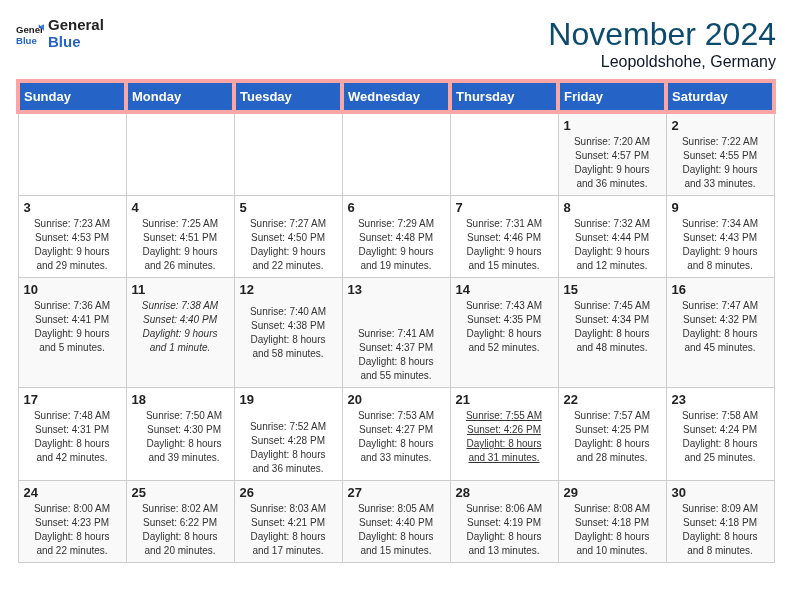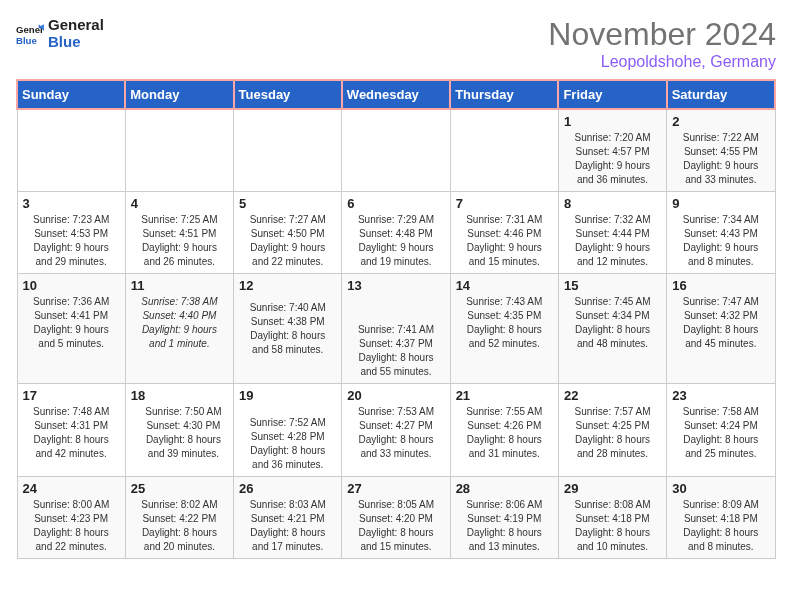--- a/index.html
+++ b/index.html
@@ -24,39 +24,39 @@
     .logo-icon {
       width: 28px;
       height: 28px;
     }
     .title-area {
       text-align: right;
     }
     .month-title {
       font-size: 32px;
       font-weight: normal;
-      color: #737373;
+      color: #0c4a6e;
     }
     .location-title {
       font-size: 16px;
-      color: #8b5cf6;
+      color: #0f172a;
     }
     .calendar-table {
       width: 100%;
       border-collapse: collapse;
       table-layout: fixed;
     }
     .calendar-table thead th {
       background: #2563c7;
       color: #fff;
       font-size: 13px;
       font-weight: bold;
       padding: 6px 4px;
       text-align: left;
-      border: 2px solid #fca5a5;
+      border: 4px solid #fca5a5;
     }
     .calendar-table tbody td {
       vertical-align: top;
       border: 1px solid #ccc;
       padding: 4px 5px;
       font-size: 11px;
       color: #222;
       min-height: 80px;
       background: #fff;
     }
@@ -261,21 +261,21 @@
         </td>
         <td>
           <span class="day-number">20</span>
           <div class="day-info" style="white-space: pre-line;">Sunrise: 7:53 AM
 Sunset: 4:27 PM
 Daylight: 8 hours
 and 33 minutes.</div>
         </td>
         <td>
           <span class="day-number">21</span>
-          <div class="day-info" style="white-space: pre-line;">Sunrise: 7:55 AM
+          <div class="day-info" style="white-space: pre-line; text-decoration: underline;">Sunrise: 7:55 AM
 Sunset: 4:26 PM
 Daylight: 8 hours
 and 31 minutes.</div>
         </td>
         <td>
           <span class="day-number">22</span>
           <div class="day-info" style="white-space: pre-line;">Sunrise: 7:57 AM
 Sunset: 4:25 PM
 Daylight: 8 hours
 and 28 minutes.</div>
@@ -292,35 +292,35 @@
         <td>
           <span class="day-number">24</span>
           <div class="day-info" style="white-space: pre-line;">Sunrise: 8:00 AM
 Sunset: 4:23 PM
 Daylight: 8 hours
 and 22 minutes.</div>
         </td>
         <td>
           <span class="day-number">25</span>
           <div class="day-info" style="white-space: pre-line;">Sunrise: 8:02 AM
-Sunset: 4:22 PM
+Sunset: 6:22 PM
 Daylight: 8 hours
 and 20 minutes.</div>
         </td>
         <td>
           <span class="day-number">26</span>
           <div class="day-info" style="white-space: pre-line;">Sunrise: 8:03 AM
 Sunset: 4:21 PM
 Daylight: 8 hours
 and 17 minutes.</div>
         </td>
         <td>
           <span class="day-number">27</span>
           <div class="day-info" style="white-space: pre-line;">Sunrise: 8:05 AM
-Sunset: 4:20 PM
+Sunset: 4:40 PM
 Daylight: 8 hours
 and 15 minutes.</div>
         </td>
         <td>
           <span class="day-number">28</span>
           <div class="day-info" style="white-space: pre-line;">Sunrise: 8:06 AM
 Sunset: 4:19 PM
 Daylight: 8 hours
 and 13 minutes.</div>
         </td>

